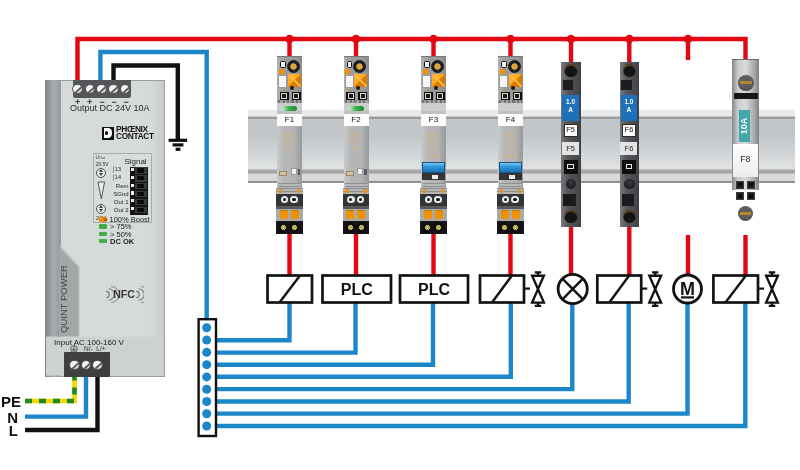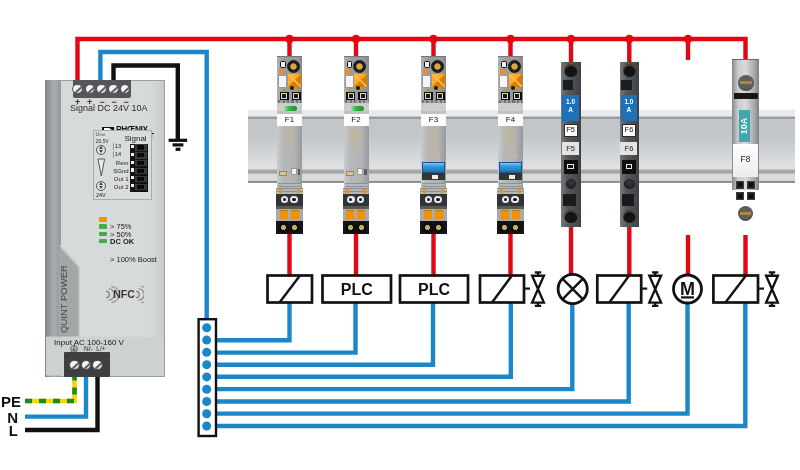--- a/index.html
+++ b/index.html
@@ -107,28 +107,28 @@
       <div class="abs" style="left:74.5px;top:3.5px;width:10.8px;height:10.8px;border-radius:50%;background:radial-gradient(circle at 42% 36%,#f6f6f6 0 40%,#dcdcdc 65%,#b5b5b5 92%,#a0a0a0);border:0.5px solid #555;box-sizing:border-box;">
         <div class="abs" style="left:1.08px;top:4.5px;width:8.64px;height:1.8px;background:#5f5f5f;transform:rotate(-42deg);border-radius:1px;"></div>
       </div>
       <div class="abs" style="left:27px;top:17.5px;width:59px;height:8px;font:bold 9px 'Liberation Sans',sans-serif;color:#333;">
         <span class="abs" style="left:3px;top:-1px;">+</span>
         <span class="abs" style="left:15px;top:-1px;">+</span>
         <span class="abs" style="left:27.5px;top:-1px;">−</span>
         <span class="abs" style="left:39.5px;top:-1px;">−</span>
         <span class="abs" style="left:51.5px;top:-1px;">−</span>
       </div>
-      <div class="abs" style="left:25px;top:23px;width:90px;white-space:nowrap;font:9px 'Liberation Sans',sans-serif;color:#2a2a2a;letter-spacing:0;">Signal DC 24V 10A</div>
+      <div class="abs" style="left:25px;top:23px;width:90px;white-space:nowrap;font:9px 'Liberation Sans',sans-serif;color:#2a2a2a;letter-spacing:0;">Output DC 24V 10A</div>
       <div class="abs" style="left:56.5px;top:46.5px;width:12.5px;height:13px;background:#111;">
         <div class="abs" style="left:2px;top:1.5px;width:8.5px;height:10px;background:#fff;border-radius:0 45% 45% 0;">
           <div class="abs" style="left:1.6px;top:3.4px;width:3.4px;height:3.4px;border-radius:50%;background:#111;"></div>
         </div>
       </div>
       <div class="abs" style="left:70.5px;top:46px;width:44px;font:bold 8.8px 'Liberation Sans',sans-serif;color:#151515;line-height:6.8px;letter-spacing:-0.3px;transform:scaleX(0.94);transform-origin:0 0;">PHŒNIX<br>CONTACT</div>
-      <div class="abs" style="left:47.5px;top:50px;width:59.5px;height:70px;background:#d9dcdc;border:1px solid #a9adad;box-sizing:border-box;">
+      <div class="abs" style="left:47.5px;top:73px;width:59.5px;height:70px;background:#d9dcdc;border:1px solid #a9adad;box-sizing:border-box;">
         <div class="abs" style="left:2px;top:1px;font:5px 'Liberation Sans',sans-serif;color:#333;line-height:5.5px;">U<span style="font-size:3.5px;">Out</span><br>29.5V</div>
         <div class="abs" style="left:28px;top:2.5px;width:28px;font:8px 'Liberation Sans',sans-serif;color:#222;text-align:center;">Signal</div>
         <div class="abs" style="left:2.2px;top:13.5px;width:10px;height:10px;border-radius:50%;border:1.2px solid #555;background:#e3e6e6;box-sizing:border-box;">
           <div class="abs" style="left:2.1px;top:0.8px;width:0;height:0;border-left:2.3px solid transparent;border-right:2.3px solid transparent;border-bottom:3px solid #444;"></div>
           <div class="abs" style="left:2.1px;top:4.6px;width:0;height:0;border-left:2.3px solid transparent;border-right:2.3px solid transparent;border-top:3px solid #444;"></div>
         </div>
         <div class="abs" style="left:18px;top:12px;font:5.5px 'Liberation Sans',sans-serif;color:#222;line-height:7.5px;">⌠13<br>⌠14</div>
         <svg class="abs" style="left:3px;top:26.5px;" width="9" height="19" viewBox="0 0 9 19">
           <polygon points="1,1 7.6,1 4.3,18" fill="#eceeee" stroke="#555" stroke-width="1"></polygon>
         </svg>
@@ -162,21 +162,21 @@
         <div class="abs" style="left:14px;top:36.5px;width:21px;text-align:right;font:6px 'Liberation Sans',sans-serif;color:#222;">SGnd</div>
         <div class="abs" style="left:14px;top:44.5px;width:21px;text-align:right;font:6px 'Liberation Sans',sans-serif;color:#222;">Out 1</div>
         <div class="abs" style="left:14px;top:52.5px;width:21px;text-align:right;font:6px 'Liberation Sans',sans-serif;color:#222;">Out 2</div>
         <div class="abs" style="left:2.4px;top:49.5px;width:10px;height:10px;border-radius:50%;border:1.2px solid #555;background:#e3e6e6;box-sizing:border-box;">
           <div class="abs" style="left:2.1px;top:0.8px;width:0;height:0;border-left:2.3px solid transparent;border-right:2.3px solid transparent;border-bottom:3px solid #444;"></div>
           <div class="abs" style="left:2.1px;top:4.6px;width:0;height:0;border-left:2.3px solid transparent;border-right:2.3px solid transparent;border-top:3px solid #444;"></div>
         </div>
         <div class="abs" style="left:2.5px;top:60.5px;font:5.5px 'Liberation Sans',sans-serif;color:#222;">24V</div>
       </div>
       <div class="abs" style="left:54px;top:137.2px;width:8px;height:4.6px;background:#f19300;border-radius:1px;"></div>
-      <div class="abs" style="left:65px;top:135.2px;font:7.5px 'Liberation Sans',sans-serif;color:#1c1c1c;white-space:nowrap;margin-top:40px;">&gt; 100% Boost</div>
+      <div class="abs" style="left:58px;top:135.2px;font:7.5px 'Liberation Sans',sans-serif;color:#1c1c1c;white-space:nowrap;">&gt; 100% Boost</div>
       <div class="abs" style="left:54px;top:144.4px;width:8px;height:4.6px;background:#3fae46;border-radius:1px;"></div>
       <div class="abs" style="left:65px;top:142.4px;font:7.5px 'Liberation Sans',sans-serif;color:#1c1c1c;white-space:nowrap;">&gt; 75%</div>
       <div class="abs" style="left:54px;top:151.6px;width:8px;height:4.6px;background:#3fae46;border-radius:1px;"></div>
       <div class="abs" style="left:65px;top:149.6px;font:7.5px 'Liberation Sans',sans-serif;color:#1c1c1c;white-space:nowrap;">&gt; 50%</div>
       <div class="abs" style="left:54px;top:158.8px;width:8px;height:4.6px;background:#3fae46;border-radius:1px;"></div>
       <div class="abs" style="left:65px;top:156.8px;font:bold 7.5px 'Liberation Sans',sans-serif;color:#1c1c1c;white-space:nowrap;">DC OK</div>
       <svg class="abs" style="left:58.5px;top:204px;" width="40" height="21" viewBox="0 0 40 21">
         <path d="M 2.0 7.3 A 3.2 3.2 0 0 1 2.0 13.7" fill="none" stroke="#6f6f6f" stroke-width="1.1"></path>
         <path d="M 32.0 7.3 A 3.2 3.2 0 0 1 32.0 13.7" fill="none" stroke="#6f6f6f" stroke-width="1.1"></path>
         <path d="M 4.6 4.9 A 5.6 5.6 0 0 1 4.6 16.1" fill="none" stroke="#8a8a8a" stroke-width="1.2"></path>

